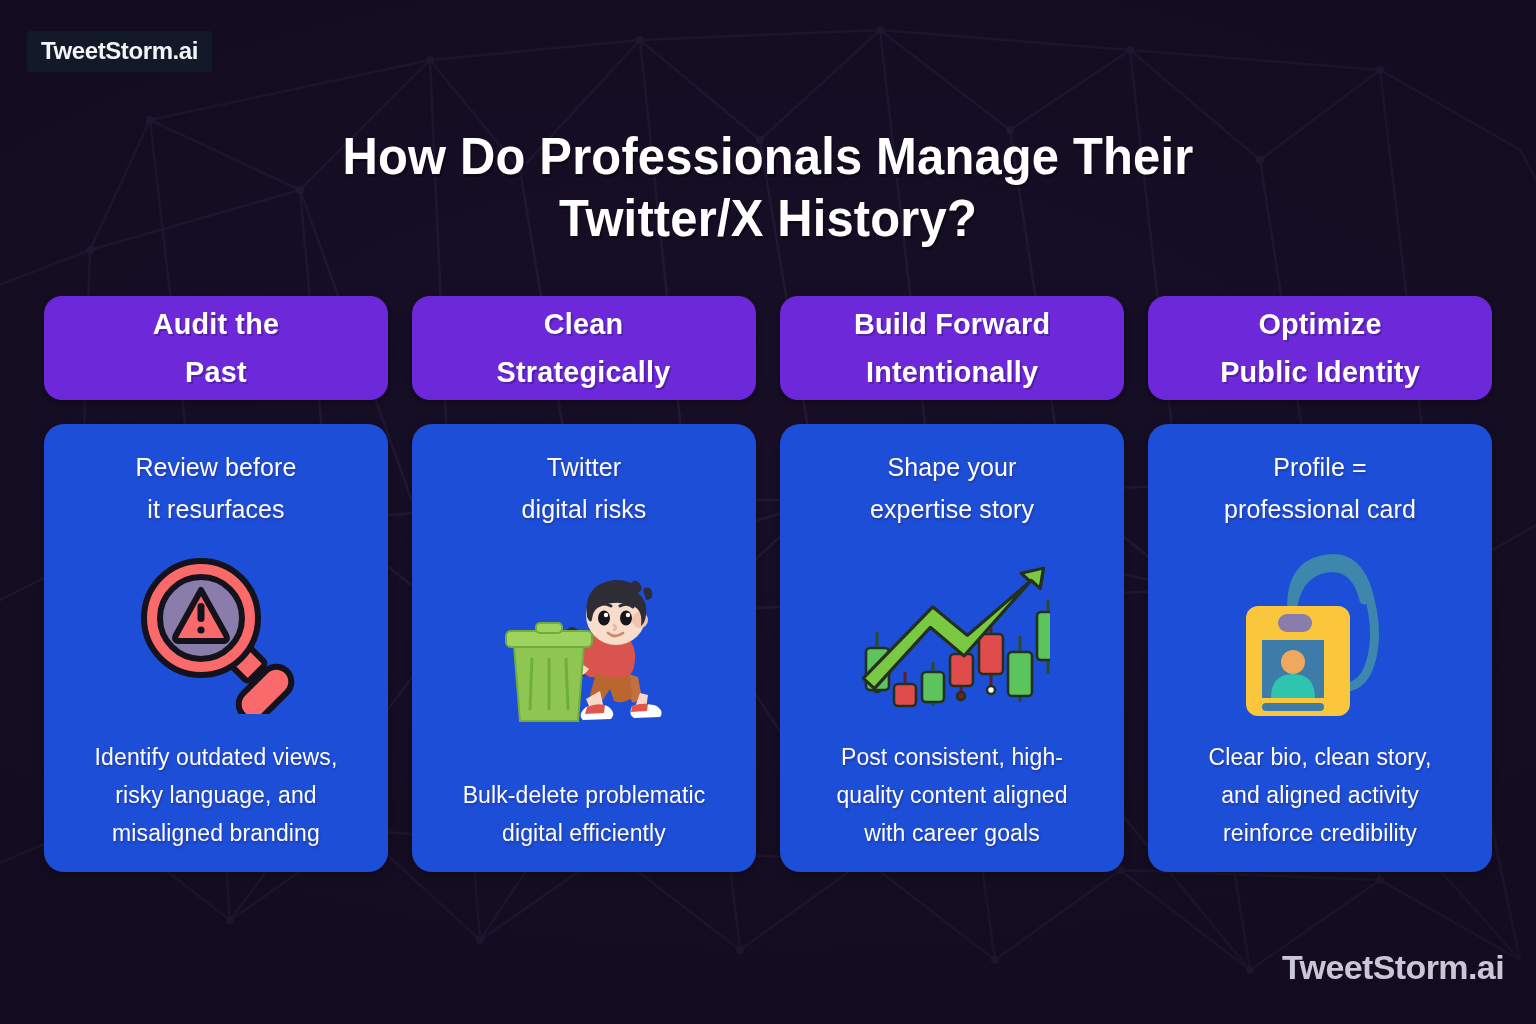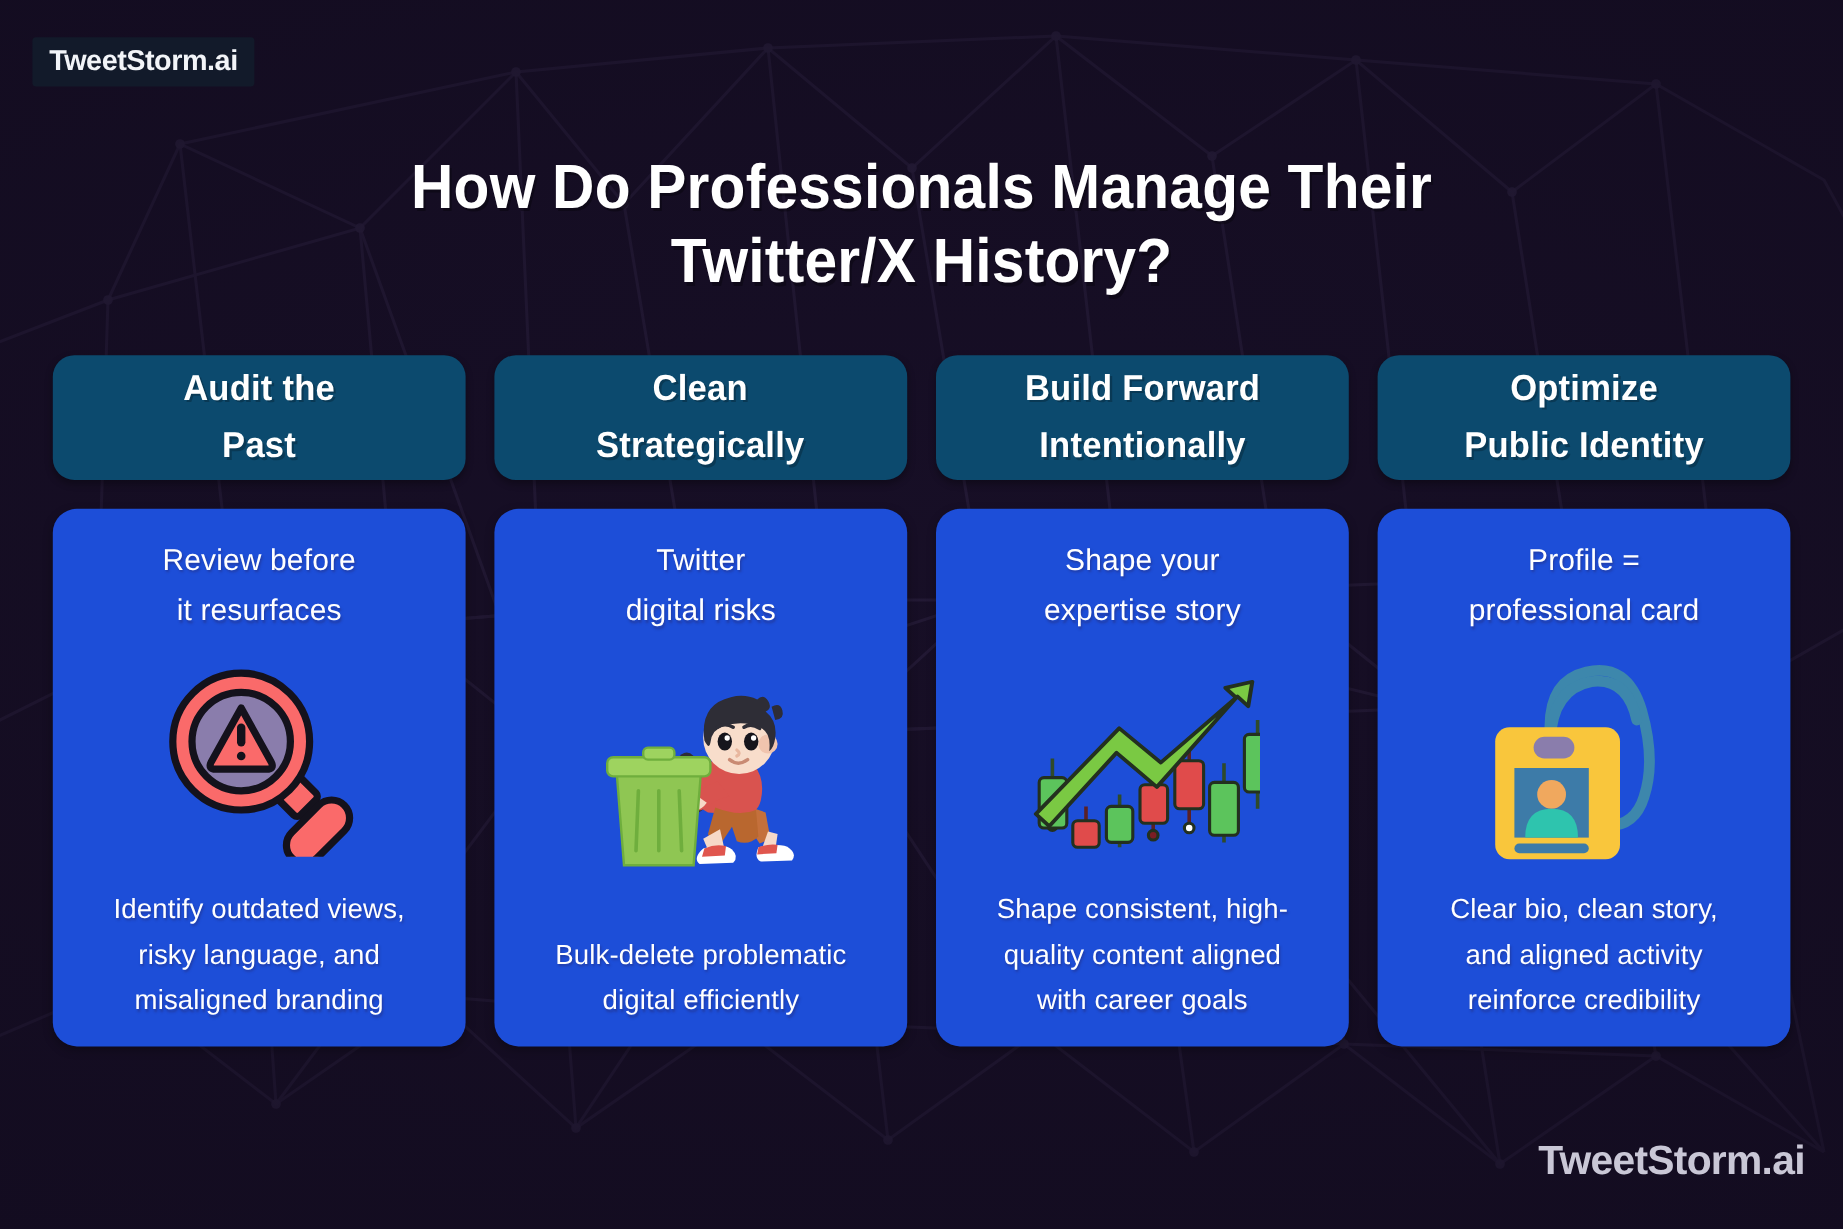--- a/index.html
+++ b/index.html
@@ -88,21 +88,21 @@
   .column {
     flex: 1 1 0;
     display: flex;
     flex-direction: column;
     min-width: 0;
   }
 
   .card-header {
     height: 104px;
     border-radius: 18px;
-    background: #0c4a6e;
+    background: #6d28d9;
     display: flex;
     align-items: center;
     justify-content: center;
     text-align: center;
     padding: 0 10px;
     box-sizing: border-box;
     box-shadow: 0 3px 6px rgba(0,0,0,0.30);
   }
   .card-header .header-text {
     font-family: "Liberation Sans Narrow", "Liberation Sans", sans-serif;
@@ -408,21 +408,21 @@
 
             <g stroke="#23301f" stroke-width="2.6" stroke-linejoin="round">
               <line x1="193" y1="46" x2="193" y2="120" stroke="#2f4a2a" stroke-width="3"></line>
               <rect x="182" y="58" width="24" height="48" rx="4" fill="#5cc45c"></rect>
             </g>
 
             <path d="M 12 124 L 62 64 L 92 92 L 152 18 L 160 26 L 163 6 L 143 11 L 151 19 L 95 72 L 64 44 L 2 114 Z" fill="#7ac943" stroke="#23301f" stroke-width="3" stroke-linejoin="round" transform="translate(6,8) scale(1.12,1.02)"></path>
           </svg>
         </div>
         <div>
-          <div class="card-desc">Shape consistent, high-</div>
+          <div class="card-desc">Post consistent, high-</div>
           <div class="card-desc">quality content aligned</div>
           <div class="card-desc">with career goals</div>
         </div>
       </div>
     </div>
 
     <div class="column">
       <div class="card-header">
         <div>
           <div class="header-text">Optimize</div>

